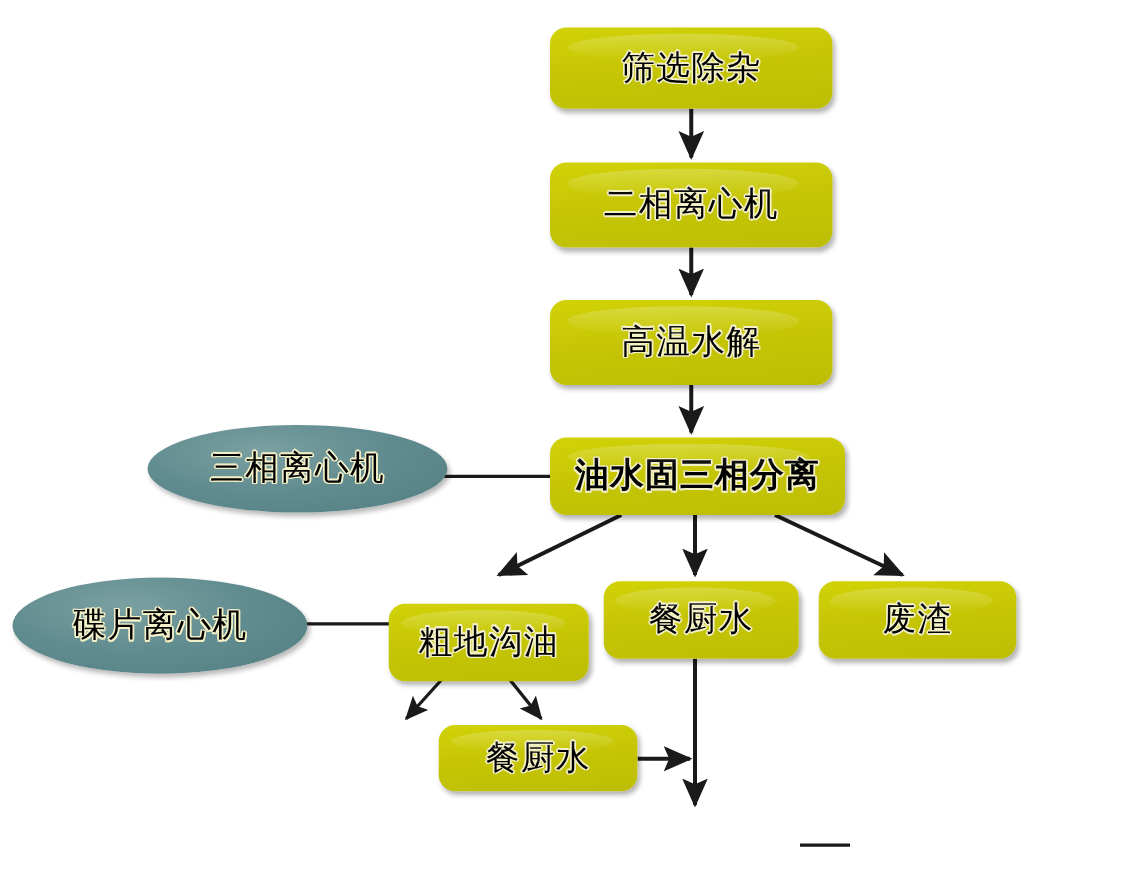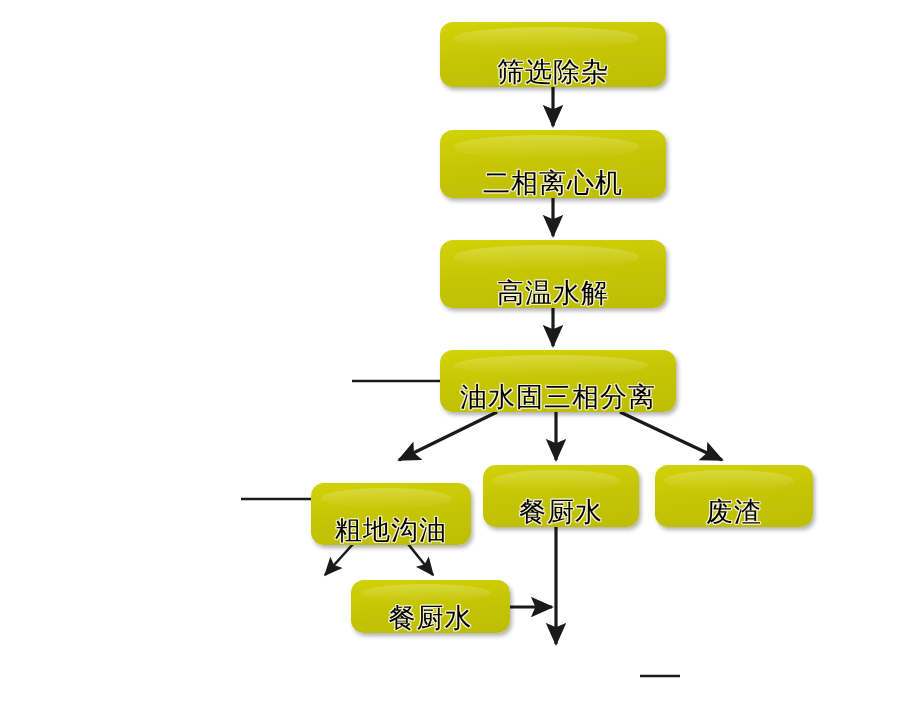--- a/index.html
+++ b/index.html
@@ -19,21 +19,21 @@
     position: absolute;
     left: 0;
     top: 0;
     width: 905px;
     height: 712px;
     pointer-events: none;
   }
   .node {
     position: absolute;
     display: flex;
-    align-items: flex-end;
+    align-items: center;
     justify-content: center;
     box-sizing: border-box;
     text-align: center;
     color: #000000;
     line-height: 1.1;
     white-space: nowrap;
   }
   .proc {
     background: linear-gradient(175deg, #d2d207 0%, #c6c606 45%, #bdbd05 100%);
     border-radius: 13px;
@@ -107,21 +107,21 @@
   </div>
 
   <div class="node proc" style="left:440px;top:130px;width:226px;height:68px;">
     <span>二相离心机</span>
   </div>
 
   <div class="node proc" style="left:440px;top:240px;width:226px;height:68px;">
     <span>高温水解</span>
   </div>
 
-  <div class="node proc" style="left:440px;top:350px;width:236px;height:62px;">
+  <div class="node proc" style="left:440px;top:350px;width:236px;height:62px;font-weight:bold;">
     <span>油水固三相分离</span>
   </div>
 
   <div class="node proc" style="left:311px;top:465px;width:160px;height:62px;margin-top:18px;">
     <span>粗地沟油</span>
   </div>
 
   <div class="node proc" style="left:483px;top:465px;width:156px;height:62px;">
     <span>餐厨水</span>
   </div>
@@ -129,16 +129,22 @@
   <div class="node proc" style="left:655px;top:465px;width:158px;height:62px;">
     <span>废渣</span>
   </div>
 
 
   <div class="node proc" style="left:351px;top:580px;width:159px;height:53px;">
     <span>餐厨水</span>
   </div>
 
 
+  <div class="node equip" style="left:118px;top:340px;width:240px;height:70px;">
+    <span>三相离心机</span>
+  </div>
 
+  <div class="node equip" style="left:10px;top:462px;width:236px;height:77px;">
+    <span>碟片离心机</span>
+  </div>
 
 
 </div>
 
 </body></html>

